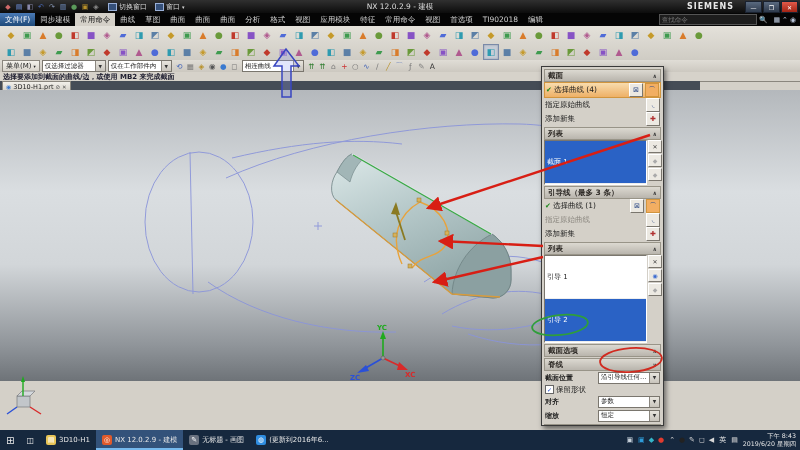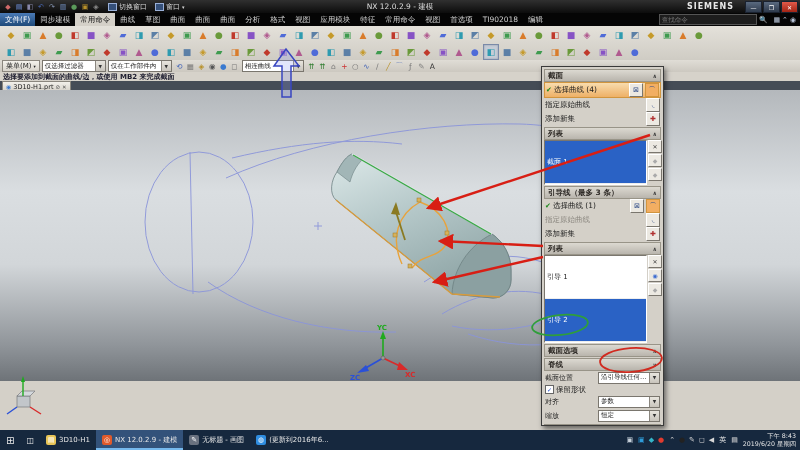--- a/index.html
+++ b/index.html
@@ -49,21 +49,21 @@
   .combo{height:10px;background:#fff;border:1px solid #7a766e;display:flex;align-items:center;font-size:6.5px;}
   .combo .cv{flex:1;padding:0 2px;white-space:nowrap;overflow:hidden;text-overflow:ellipsis;}
   .combo .cb{width:9px;height:100%;background:linear-gradient(#e8e5de,#c8c4bc);
     border-left:1px solid #8a867e;display:flex;align-items:center;justify-content:center;font-size:4.5px;color:#333;}
   .ticon{width:11px;height:11px;display:flex;align-items:center;justify-content:center;font-size:7.5px;}
   
   .promptbar{position:absolute;left:0;top:72px;width:800px;height:9px;background:#d6d2ca;
     border-bottom:1px solid #8a867e;display:flex;align-items:center;padding-left:3px;
     font-size:7px;font-weight:bold;color:#1c1c2e;}
   
-  .tabstrip{position:absolute;left:0;top:81px;width:800px;height:9px;background:#454c56;}
+  .tabstrip{position:absolute;left:0;top:81px;width:700px;height:9px;background:#454c56;}
   .parttab{position:absolute;left:2px;top:0;height:9px;background:linear-gradient(#f2f0ea,#d6d2ca);
     border:1px solid #8a867e;border-bottom:none;display:flex;align-items:center;gap:2px;
     padding:0 3px;font-size:6.5px;color:#222;}
   
   .viewport{position:absolute;left:0;top:90px;width:800px;height:291px;
     background:linear-gradient(#b4b8bc 0%,#dadee1 35%,#d2d6d9 60%,#8f9499 88%,#6e7378 100%);}
   
   .dialog{position:absolute;left:541px;top:66px;width:121px;height:358px;background:#d4d0c8;
     border:1px solid #3a3a3a;box-shadow:2px 3px 5px rgba(0,0,0,.5);z-index:10;
     display:flex;flex-direction:column;font-size:7.5px;color:#1a1a1a;}
@@ -88,21 +88,21 @@
   .listwrap{display:flex;gap:1px;}
   .listbox{flex:1;background:#fff;border:1px solid;border-color:#7a766e #fff #fff #7a766e;overflow:hidden;}
   .lrow{height:10px;display:flex;align-items:center;padding:16px 2px;font-size:7px;color:#222;
     border-bottom:1px solid #eee;}
   .lrow.sel{background:#2a62c5;color:#fff;}
   .lbtns{width:13px;display:flex;flex-direction:column;gap:1px;}
   .lbtn{width:12px;height:11px;background:#ece9e2;border:1px solid;border-color:#fff #7a766e #7a766e #fff;
     display:flex;align-items:center;justify-content:center;font-size:6px;color:#444;}
   .lbtn.dim{color:#aaa;}
   .optrow{flex:0 0 13px;display:flex;align-items:center;gap:2px;padding:0 1px;}
-  .optrow .lbl{white-space:nowrap;font-size:7px;}
+  .optrow .lbl{white-space:nowrap;font-size:7px;font-weight:bold;}
   .optrow .combo{width:60px;margin-left:auto;}
   .chkrow{flex:0 0 11px;display:flex;align-items:center;gap:2px;padding:0 1px;}
   .cbox{width:7px;height:7px;background:#fff;border:1px solid #666;display:flex;align-items:center;
     justify-content:center;font-size:6px;color:#1c48c8;font-weight:bold;}
   .carets{flex:0 0 8px;text-align:center;font-size:6px;color:#555;letter-spacing:2px;}
   
   .overlay{position:absolute;left:0;top:0;width:800px;height:450px;z-index:60;pointer-events:none;}
   
   .taskbar{position:absolute;left:0;top:430px;width:800px;height:20px;background:#16283e;
     display:flex;align-items:stretch;color:#e8e8e8;font-size:7px;z-index:30;}

